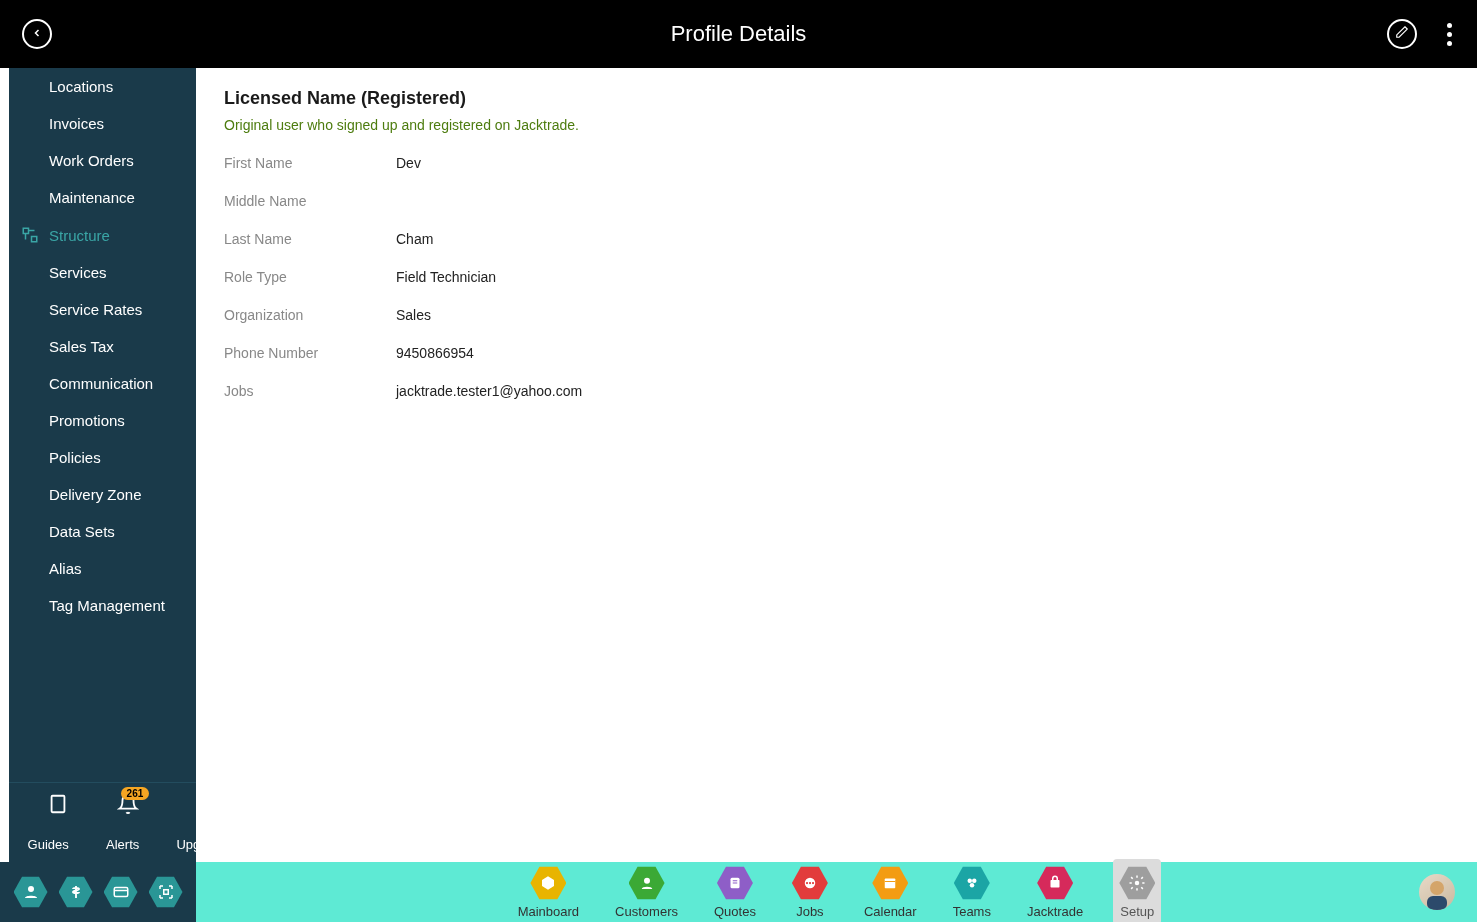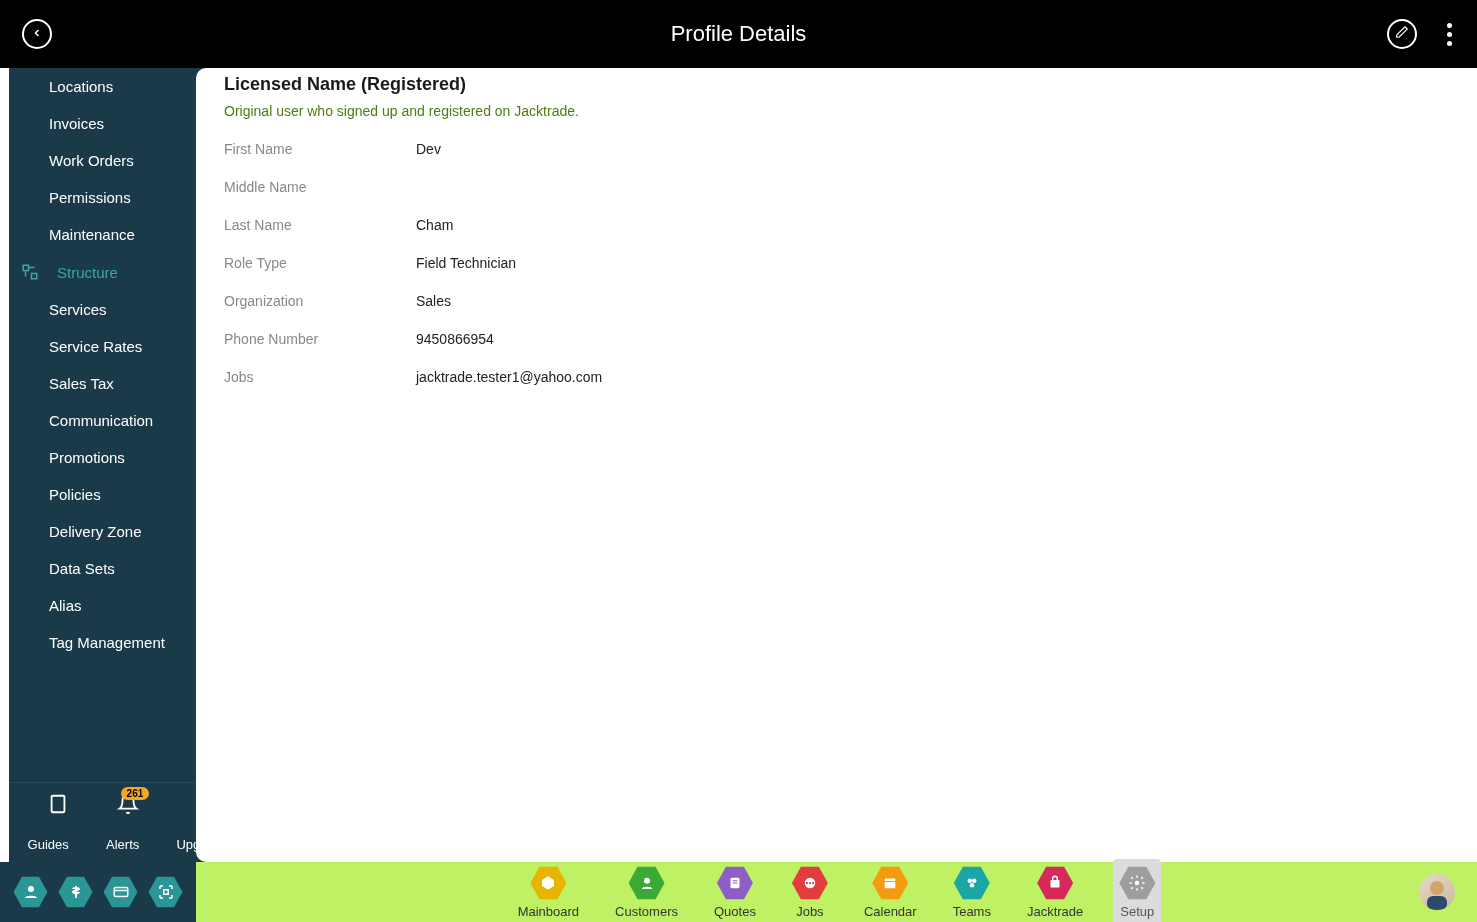--- a/index.html
+++ b/index.html
@@ -20,53 +20,53 @@
 .sidebar-scroll { flex: 1; overflow-y: auto; position: relative; }
 .sidebar-scroll::-webkit-scrollbar { width: 16px; }
 .sidebar-scroll::-webkit-scrollbar-track { background: #e8e8e8; }
 .sidebar-scroll::-webkit-scrollbar-thumb { background: #bfbfbf; }
 .sidebar-scroll::-webkit-scrollbar-button { background: #e8e8e8; height: 16px; }
 .scroll-arrows { position: absolute; right: 0; top: 0; bottom: 0; width: 16px; background: #e8e8e8; display: flex; flex-direction: column; }
 .scroll-arrow { height: 16px; display: flex; align-items: center; justify-content: center; color: #666; font-size: 9px; }
 .scroll-thumb { position: absolute; top: 130px; right: 0; width: 16px; height: 490px; background: #bfbfbf; }
 
 .side-item { padding: 10px 0 10px 40px; font-size: 15px; cursor: pointer; display: flex; align-items: center; }
-.side-item.header-item { padding-left: 12px; color: #3aa6a6; gap: 18px; }
+.side-item.header-item { padding-left: 12px; color: #3aa6a6; gap: 10px; }
 .side-item.header-item .icon { width: 18px; height: 18px; display: inline-flex; align-items: center; justify-content: center; }
 .side-item.active { background: #234c5e; color: #3aa6a6; }
 
 .sidebar-footer { display: flex; justify-content: space-around; align-items: center; padding: 10px 0 10px; border-top: 1px solid #234c5e; }
 .sf-item { display: flex; flex-direction: column; align-items: flex-end; gap: 22px; font-size: 13px; color: #fff; cursor: pointer; position: relative; }
 .sf-item .icon { width: 22px; height: 22px; display: flex; align-items: center; justify-content: center; }
 .badge { position: absolute; top: -6px; right: -10px; background: #f5a623; color: #000; font-size: 10px; padding: 1px 6px; border-radius: 10px; font-weight: 600; }
 
 
 .bottom-bar { position: fixed; bottom: 0; left: 0; right: 0; height: 60px; display: flex; align-items: center; }
 .bottom-left { width: 196px; height: 100%; background: #1a3a4a; display: flex; align-items: center; justify-content: space-around; padding: 0 8px; }
 .bl-hex { width: 34px; height: 34px; background: #2a9696; display: flex; align-items: center; justify-content: center; cursor: pointer; clip-path: polygon(25% 5%, 75% 5%, 100% 50%, 75% 95%, 25% 95%, 0 50%); }
 .bl-hex svg { width: 18px; height: 18px; }
 
-.bottom-center { flex: 1; height: 100%; background: #bef264; display: flex; align-items: center; justify-content: center; gap: 24px; }
+.bottom-center { flex: 1; height: 100%; background: #5eead4; display: flex; align-items: center; justify-content: center; gap: 24px; }
 .nav-item { display: flex; flex-direction: column; align-items: center; gap: 3px; cursor: pointer; padding: 6px 6px; }
 .nav-item .hex { width: 36px; height: 36px; display: flex; align-items: center; justify-content: center; clip-path: polygon(25% 5%, 75% 5%, 100% 50%, 75% 95%, 25% 95%, 0 50%); }
 .nav-item .label { font-size: 13px; color: #333; }
 .nav-item.active { background: #dcdcdc; border-radius: 4px; }
 .nav-item.active .label { color: #555; }
 .nav-item svg { width: 18px; height: 18px; }
 
 .avatar { position: fixed; bottom: 12px; right: 22px; width: 36px; height: 36px; border-radius: 50%; background: linear-gradient(145deg,#e8dac8,#c9b89f); display: flex; align-items: center; justify-content: center; overflow: hidden; cursor: pointer; }
 .avatar svg { width: 36px; height: 36px; }
 
 
-.main { position: fixed; top: 68px; left: 196px; right: 0; bottom: 60px; background: #fff; padding: 6px 28px; overflow-y: auto; border-radius: 10px; }
+.main { position: fixed; top: 68px; left: 196px; right: 0; bottom: 60px; background: #fff; padding: 20px 28px; overflow-y: auto; }
 .section-title { font-size: 18px; font-weight: 700; color: #1a1a1a; margin-bottom: 8px; }
 .section-desc { font-size: 14px; color: #4d7c0f; margin-bottom: 22px; }
 .field-row { display: flex; margin-bottom: 22px; font-size: 14px; }
 .field-label { width: 172px; color: #888; }
-.field-value { color: #222; margin-left: 20px; }
+.field-value { color: #222; }
 </style>
 </head>
 <body>
 
 <div class="app-header">
   <div class="back-btn">
     <span>
       <svg viewBox="0 0 24 24" fill="none" stroke="#fff" stroke-width="3">
           <polyline points="15 18 9 12 15 6"></polyline>
         </svg>
@@ -91,23 +91,20 @@
   <div class="sidebar-scroll">
 
     <div class="side-item">
         <span>Locations</span>
       </div>
     <div class="side-item">
         <span>Invoices</span>
       </div>
     <div class="side-item">
         <span>Work Orders</span>
-      </div>
-    <div class="side-item">
-        <span>Permissions</span>
       </div>
     <div class="side-item">
         <span>Maintenance</span>
       </div>
 
     <div class="side-item header-item">
       <span class="icon">
         <svg viewBox="0 0 24 24" fill="none" stroke="#3aa6a6" stroke-width="2">
             <rect x="3" y="3" width="7" height="7"></rect>
             <rect x="14" y="14" width="7" height="7"></rect>

